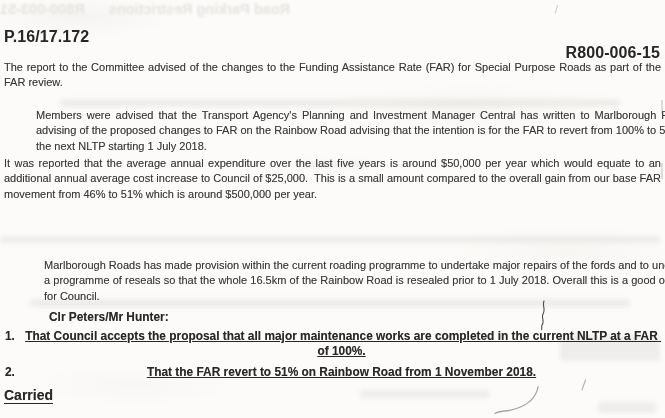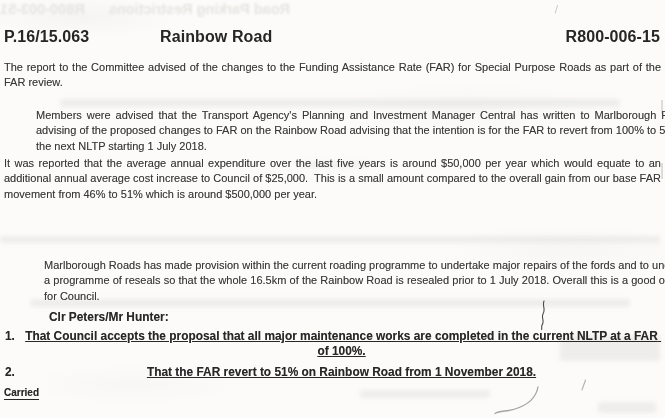--- a/index.html
+++ b/index.html
@@ -25,35 +25,35 @@
     transform:scaleX(-1);
     filter:blur(1px);
     user-select:none;
   }
   .smudge{background:rgba(185,183,180,.20);filter:blur(2px);border-radius:3px;}
   .edge-dash{background:rgba(150,150,150,.30);filter:blur(.7px);}
   
   .hdr{top:28px;left:0;width:665px;height:20px;font-weight:700;font-size:16px;color:#262626;letter-spacing:.1px;}
   .hdr .num{position:absolute;left:4px;top:0;}
   .hdr .title{position:absolute;left:160px;top:0;}
-  .hdr .ref{position:absolute;right:5px;top:0;}
+  .hdr .ref{position:absolute;right:5px;top:16px;}
   
   .para{
     left:4px;width:657px;
     font-size:11px;line-height:15.4px;
     text-align:justify;white-space:pre-wrap;
     color:#383838;
     text-shadow:0 0 .4px rgba(70,70,70,.45);
   }
   .bold-line{left:4px;width:657px;font-weight:700;font-size:11.9px;line-height:15.4px;color:#272727;text-shadow:0 0 .4px rgba(40,40,40,.4);}
   .resolution{left:4px;width:657px;font-weight:700;font-size:11.9px;line-height:15.4px;color:#272727;text-shadow:0 0 .4px rgba(40,40,40,.4);}
   .resolution .r-num{position:absolute;left:1px;top:0;}
   .resolution .r-text{display:block;margin-left:18px;text-align:center;white-space:pre-wrap;text-decoration:underline;}
   .carried{
-    left:4px;font-weight:700;font-size:10px;color:#272727;
+    left:4px;font-weight:700;font-size:14px;color:#272727;
     text-decoration:underline;text-underline-offset:3px;text-decoration-thickness:1.4px;
     text-shadow:0 0 .4px rgba(40,40,40,.4);
   }
   .pen-mark{pointer-events:none;}
 </style>
 </head>
 <body>
 
 <div class="page">
 
@@ -63,22 +63,21 @@
   <div class="abs smudge" style="left:300px;top:162px;width:70px;height:5px;"></div>
   <div class="abs smudge" style="left:0px;top:236px;width:660px;height:7px;"></div>
   <div class="abs smudge" style="left:30px;top:299px;width:600px;height:8px;"></div>
   <div class="abs smudge" style="left:560px;top:335px;width:100px;height:26px;"></div>
   <div class="abs smudge" style="left:360px;top:390px;width:130px;height:8px;"></div>
   <div class="abs smudge" style="left:598px;top:402px;width:58px;height:11px;"></div>
   <div class="abs edge-dash" style="left:661px;top:100px;width:2px;height:14px;"></div>
   <div class="abs edge-dash" style="left:661px;top:163px;width:2px;height:16px;"></div>
 
   <div class="abs hdr">
-    <span class="num">P.16/15.063</span>
-    <span class="title">Rainbow Road</span>
+    <span class="num">P.16/17.172</span>
     <span class="ref">R800-006-15</span>
   </div>
 
   <div class="abs para" style="top:60px;">The report to the Committee advised of the changes to the Funding Assistance Rate (FAR) for Special Purpose Roads as part of the FAR review.</div>
   <div class="abs para" style="top:108px;margin-left:32px;">Members were advised that the Transport Agency's Planning and Investment Manager Central has written to Marlborough Roads advising of the proposed changes to FAR on the Rainbow Road advising that the intention is for the FAR to revert from 100% to 51% in the next NLTP starting 1 July 2018.</div>
   <div class="abs para" style="top:156px;">It was reported that the average annual expenditure over the last five years is around $50,000 per year which would equate to an additional annual average cost increase to Council of $25,000.  This is a small amount compared to the overall gain from our base FAR movement from 46% to 51% which is around $500,000 per year.</div>
   <div class="abs para" style="top:258px;margin-left:40px;">Marlborough Roads has made provision within the current roading programme to undertake major repairs of the fords and to undertake a programme of reseals so that the whole 16.5km of the Rainbow Road is resealed prior to 1 July 2018. Overall this is a good outcome for Council.</div>
 
   <div class="abs bold-line" style="top:310px;margin-left:45px;">Clr Peters/Mr Hunter:</div>
 

